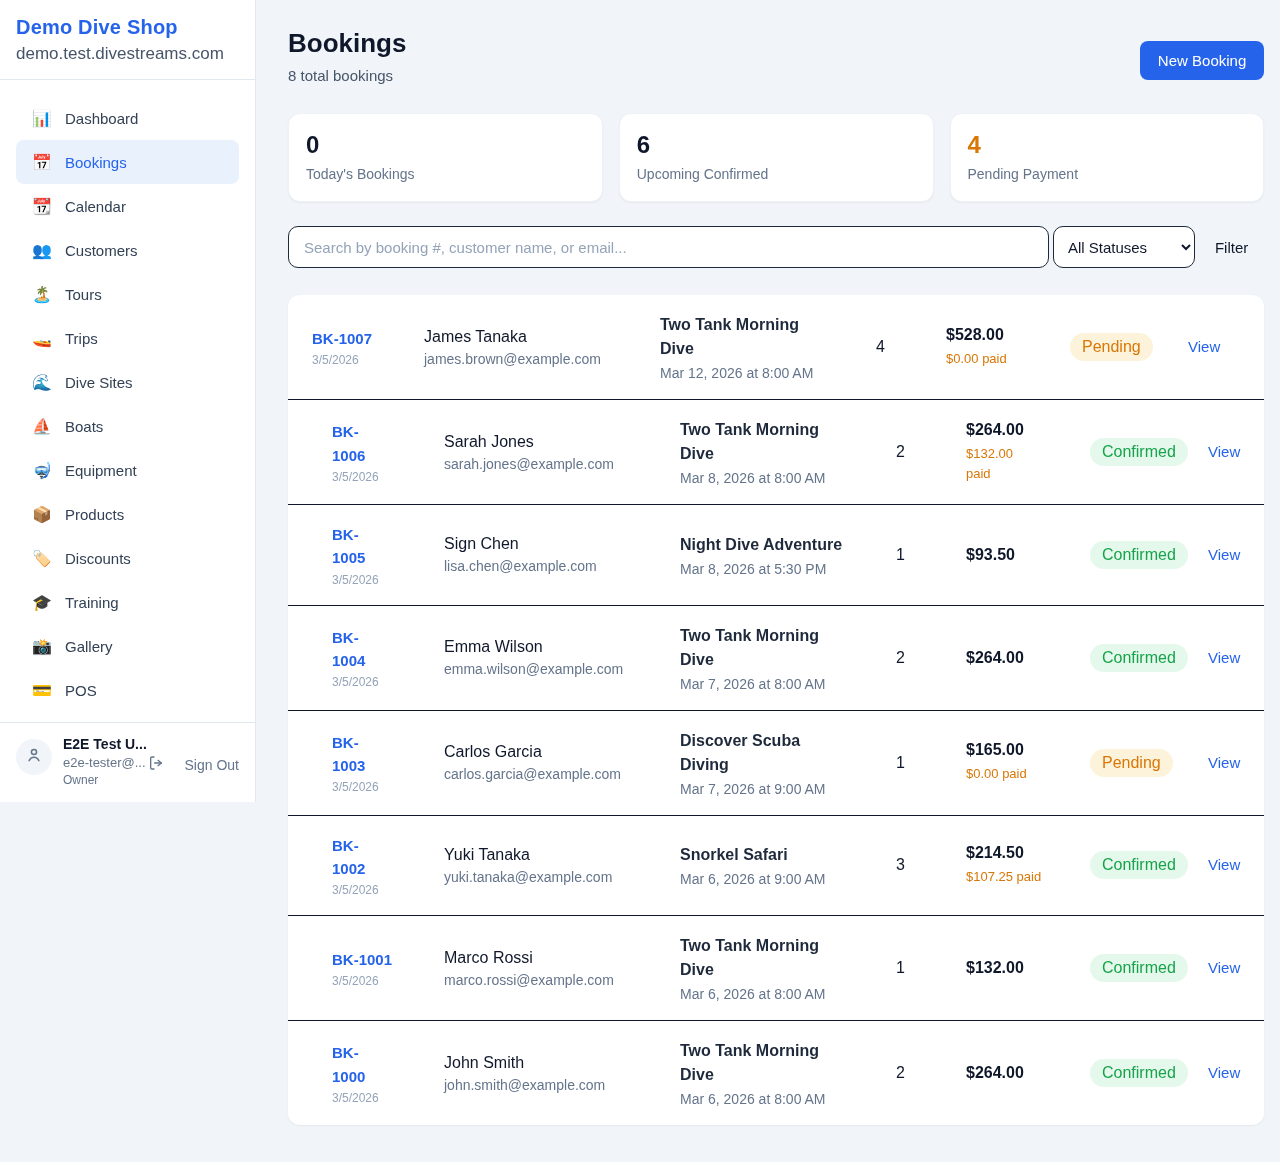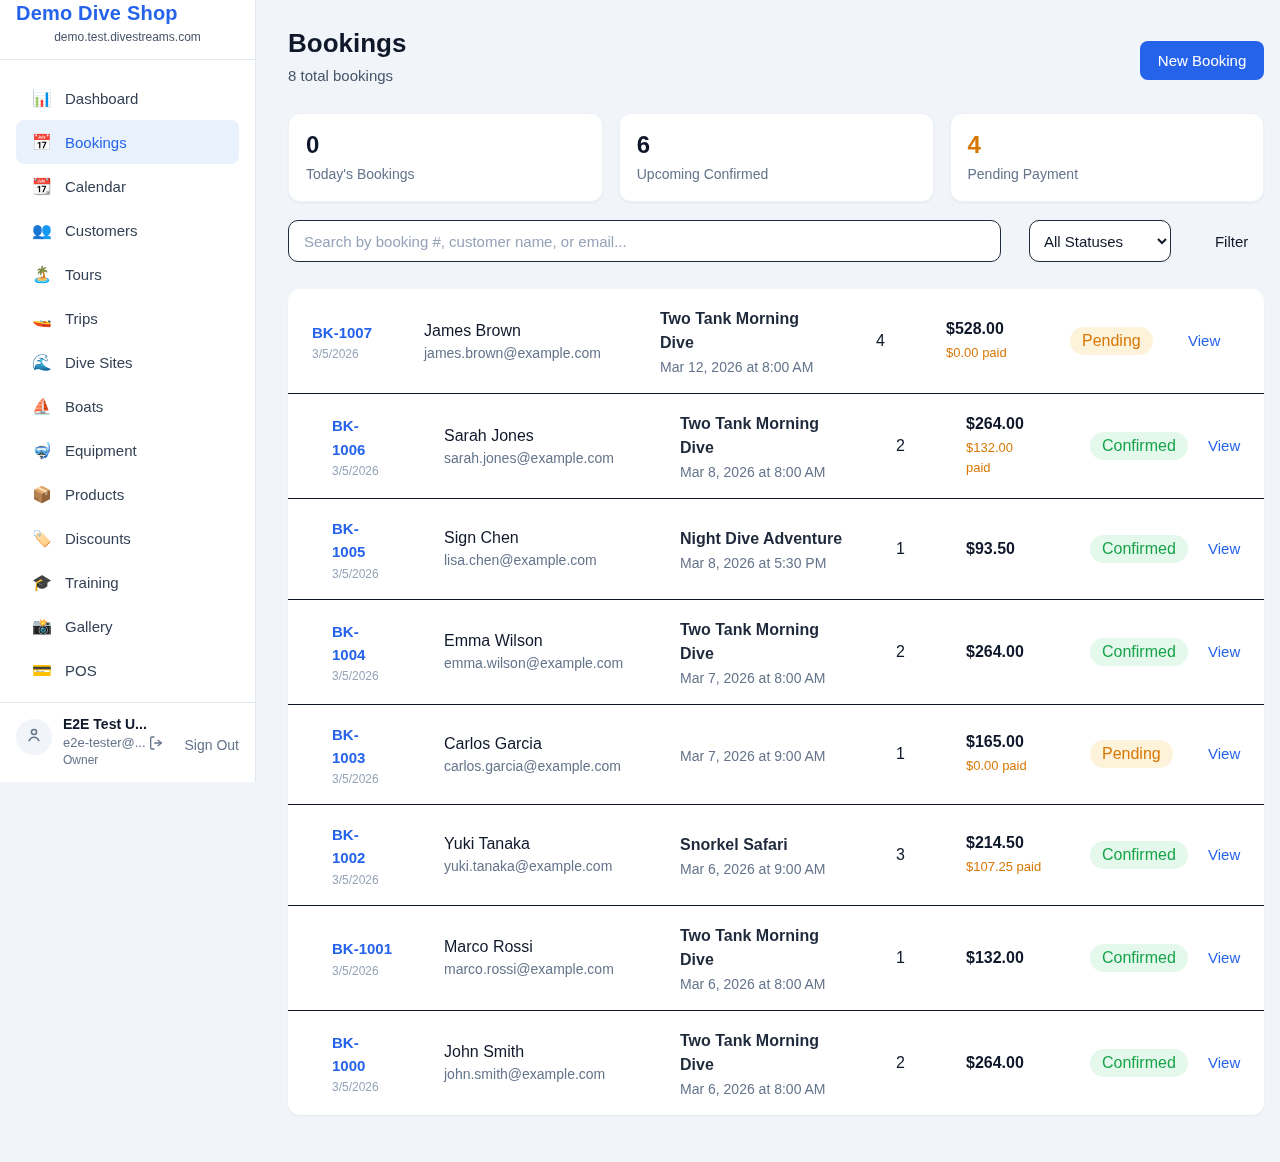--- a/index.html
+++ b/index.html
@@ -12,23 +12,23 @@
   }
   .app { display: flex; width: 100%; height: 100%; align-items: flex-start; }
 
   
   .sidebar {
     width: 256px; flex: 0 0 256px;
     background: #ffffff;
     border-right: 1px solid #e2e8f0;
     display: flex; flex-direction: column;
   }
-  .brand { padding: 2px 16px 15px 16px; border-bottom: 1px solid #e2e8f0; }
+  .brand { padding: 16px 16px 15px 16px; border-bottom: 1px solid #e2e8f0; }
   .brand-title { font-size: 20px; font-weight: 700; color: #2563eb; letter-spacing: 0.2px; }
-  .brand-domain { font-size: 12px; color: #475569; margin-top: 5px; text-align: center; }
+  .brand-domain { font-size: 17px; color: #475569; margin-top: 5px; }
   .nav { padding: 16px 0 10px 0; }
   .nav-item {
     display: flex; align-items: center;
     height: 44px; margin: 0 16px; padding: 0 16px;
     border-radius: 8px; cursor: pointer;
     color: #334155; font-size: 15px;
   }
   .nav-item.active { background: #e9f1fd; color: #2563eb; font-weight: 500; }
   .nav-icon { width: 20px; font-size: 16px; margin-right: 13px; text-align: center;
     font-family: "DejaVu Sans", sans-serif; }
@@ -69,21 +69,21 @@
   .stat-card {
     flex: 1; background: #ffffff;
     border: 1px solid #eef2f6; border-radius: 12px;
     box-shadow: 0 1px 2px rgba(15,23,42,0.05);
     padding: 17px 17px 19px 17px;
   }
   .stat-value { font-size: 24px; font-weight: 700; color: #0f172a; }
   .stat-value.accent { color: #d97706; }
   .stat-label { font-size: 14px; color: #64748b; margin-top: 7px; }
 
-  .controls { display: flex; align-items: center; margin-top: 18px; gap: 28px; justify-content: space-between; }
+  .controls { display: flex; align-items: center; margin-top: 24px; gap: 4px; justify-content: space-between; }
   .search-input {
     flex: 1; height: 42px;
     border: 1px solid #1e293b; border-radius: 10px;
     padding: 0 15px; font-size: 15px; font-family: inherit;
     color: #0f172a; background: #ffffff; outline: none;
   }
   .search-input::placeholder { color: #94a3b8; }
   .status-select {
     height: 42px; border: 1px solid #1e293b; border-radius: 10px;
     background: #ffffff; font-size: 15px; font-family: inherit;
@@ -260,21 +260,21 @@
     </div>
 
     <div class="table-card">
       <div id="table-body">
           <div class="tgrid trow">
             <div>
               <div class="bk-id">BK-1007</div>
               <div class="bk-date">3/5/2026</div>
             </div>
             <div>
-              <div class="cust-name">James Brown</div>
+              <div class="cust-name">James Tanaka</div>
               <div class="cust-email">james.brown@example.com</div>
             </div>
             <div>
               <div class="trip-name">Two Tank Morning
 Dive</div>
               <div class="trip-date">Mar 12, 2026 at 8:00 AM</div>
             </div>
             <div class="pax">4</div>
             <div>
               <div class="total-amt">$528.00</div>
@@ -354,20 +354,22 @@
             <div>
               <div class="bk-id">BK-
 1003</div>
               <div class="bk-date">3/5/2026</div>
             </div>
             <div>
               <div class="cust-name">Carlos Garcia</div>
               <div class="cust-email">carlos.garcia@example.com</div>
             </div>
             <div>
+              <div class="trip-name">Discover Scuba
+Diving</div>
               <div class="trip-date">Mar 7, 2026 at 9:00 AM</div>
             </div>
             <div class="pax">1</div>
             <div>
               <div class="total-amt">$165.00</div>
               <div class="total-paid">$0.00 paid</div>
             </div>
             <div><span class="badge pending">Pending</span></div>
             <div><span class="view-link">View</span></div>
           </div>

